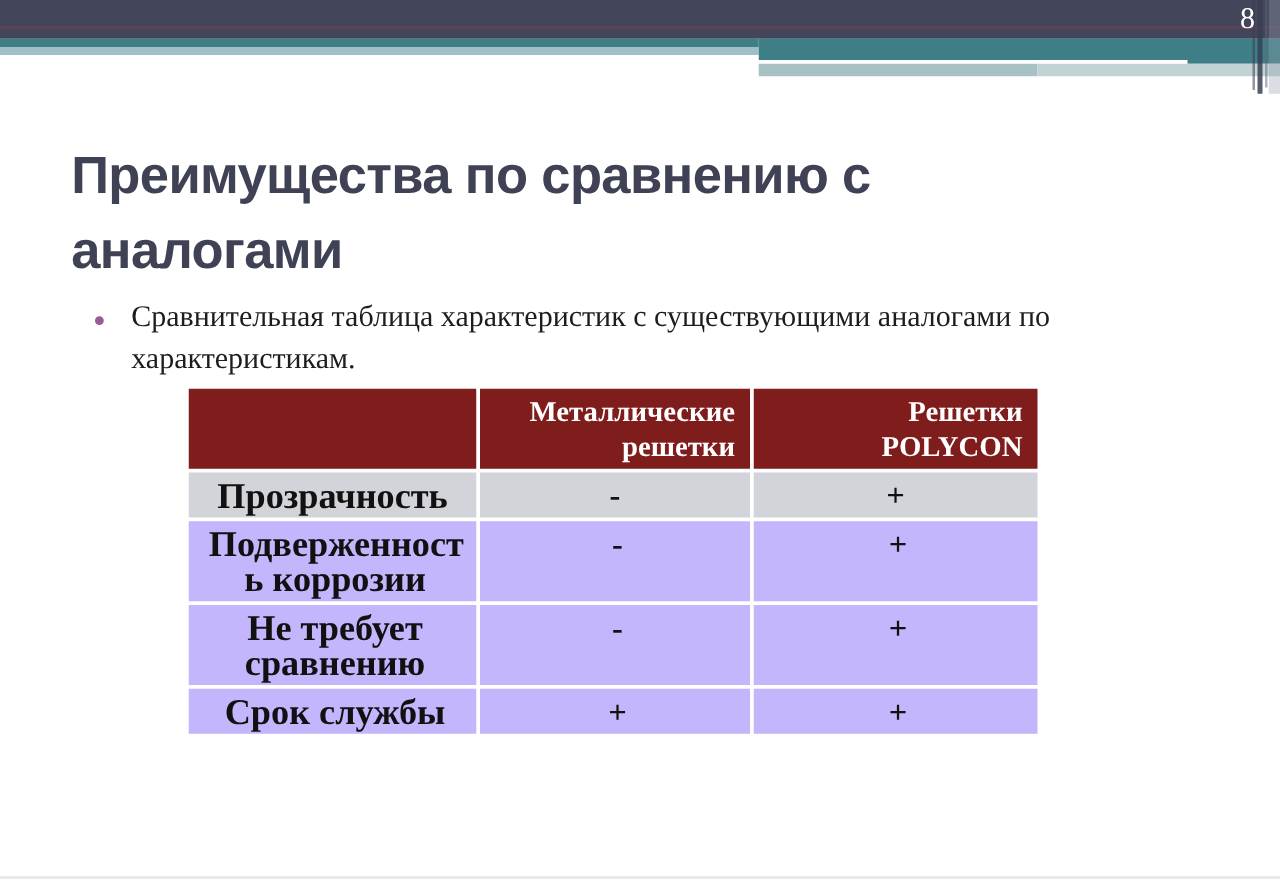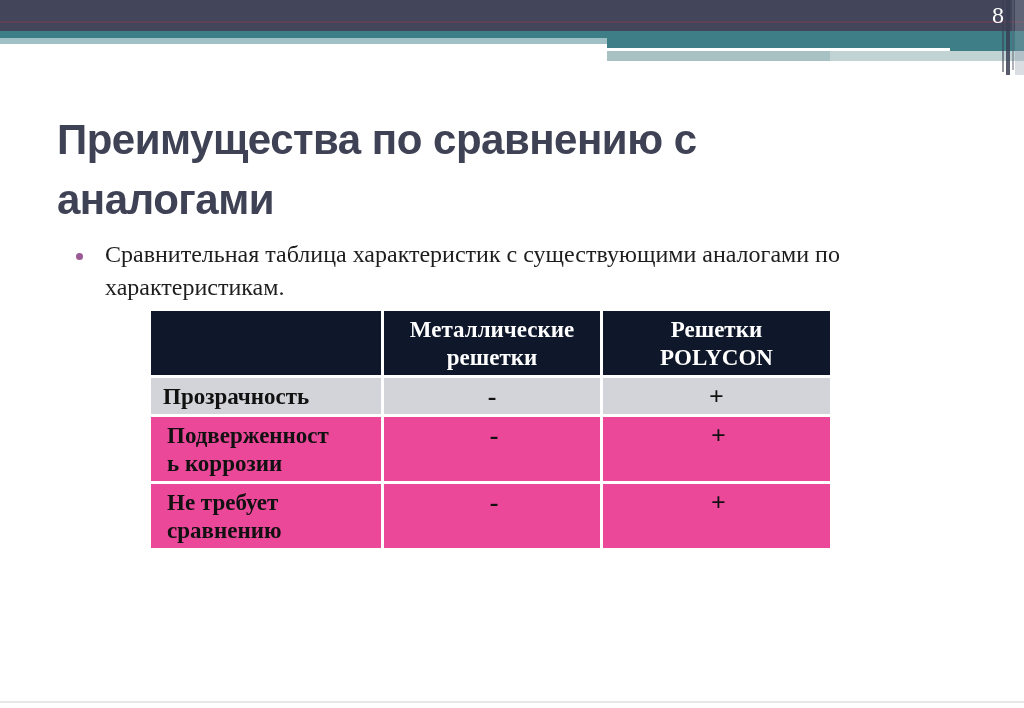--- a/index.html
+++ b/index.html
@@ -70,32 +70,32 @@
   table.cmp col.c2 { width: 214px; }
   table.cmp col.c3 { width: 225px; }
   table.cmp th, table.cmp td {
     vertical-align: top;
     font-weight: bold;
     white-space: pre-line;
     padding: 5px 12px 3px 12px;
     line-height: 28px;
   }
   table.cmp th {
-    background: #0f172a; color: #ffffff;
-    font-size: 23px; text-align: center;
+    background: #7f1d1d; color: #ffffff;
+    font-size: 23px; text-align: right;
     height: 54px;
   }
   table.cmp td.feature {
-    font-size: 23px; color: #111111; text-align: left;
+    font-size: 29px; color: #111111; text-align: center;
   }
   table.cmp td.val {
     font-size: 26px; color: #111111; text-align: center;
   }
   tr.band-dark  td { background: #d3d3da; }
-  tr.band-light td { background: #ec4899; padding-left: 16px; }
+  tr.band-light td { background: #c4b5fd; padding-left: 16px; }
 </style>
 </head>
 <body>
 
 <div class="slide">
 
   <div class="deco top-dark-bar"></div>
   <div class="deco accent-line"></div>
   <div class="deco teal-left"></div>
   <div class="deco lightteal-left"></div>
@@ -145,16 +145,21 @@
 ь коррозии</td>
       <td class="val">-</td>
       <td class="val">+</td>
     </tr>
     <tr class="band-light">
       <td class="feature">Не требует
 сравнению</td>
       <td class="val">-</td>
       <td class="val">+</td>
     </tr>
+    <tr class="band-light">
+      <td class="feature">Срок службы</td>
+      <td class="val">+</td>
+      <td class="val">+</td>
+    </tr>
   </tbody>
     </table>
 
 </div>
 
 </body></html>

